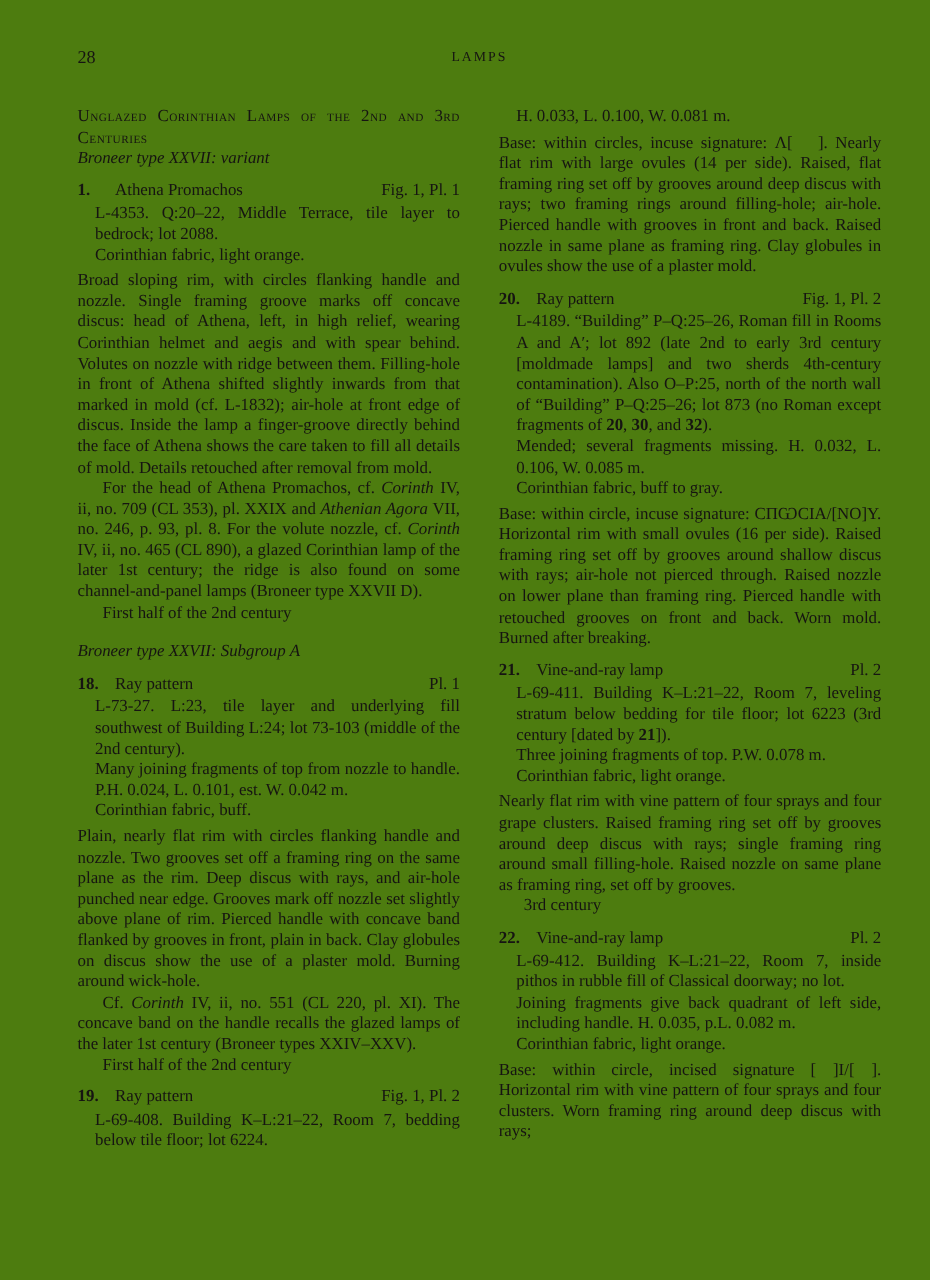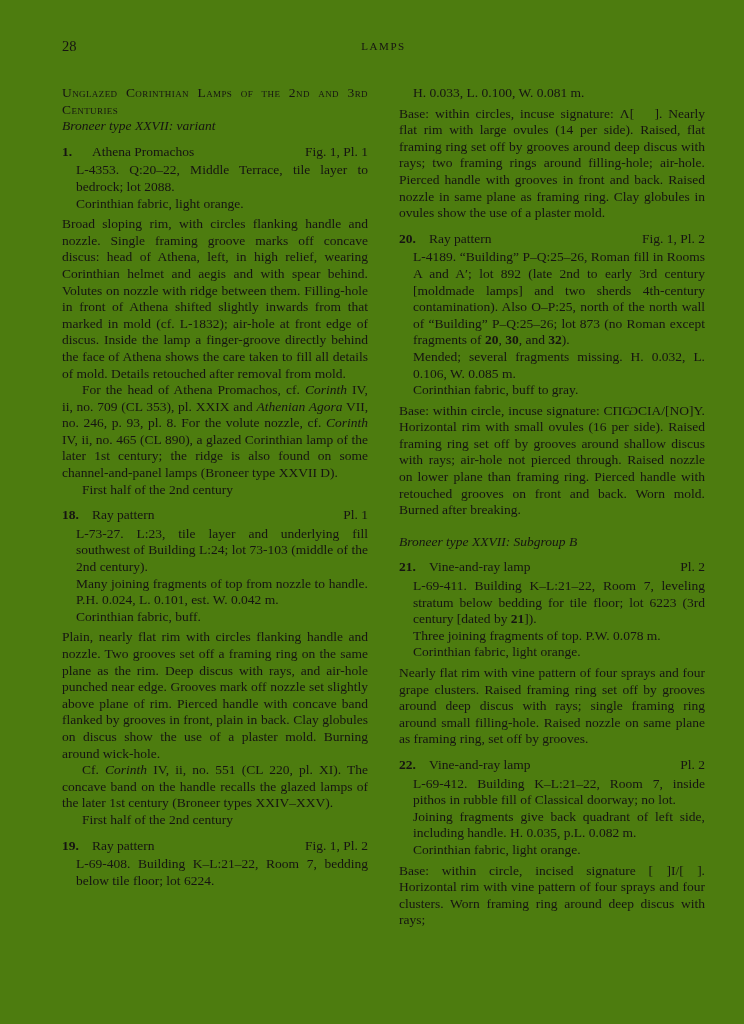--- a/index.html
+++ b/index.html
@@ -55,20 +55,21 @@
         <div class="b-entry-head">
           <span class="en">1.</span>
           <span class="et">Athena Promachos</span>
           <span class="er">Fig. 1, Pl. 1</span>
         </div>
         <p class="b-catalog">L-4353. Q:20–22, Middle Terrace, tile layer to bedrock; lot 2088.</p>
         <p class="b-catalog">Corinthian fabric, light orange.</p>
         <p class="b-body">Broad sloping rim, with circles flanking handle and nozzle. Single framing groove marks off concave discus: head of Athena, left, in high relief, wearing Corinthian helmet and aegis and with spear behind. Volutes on nozzle with ridge between them. Filling-hole in front of Athena shifted slightly inwards from that marked in mold (cf. L-1832); air-hole at front edge of discus. Inside the lamp a finger-groove directly behind the face of Athena shows the care taken to fill all details of mold. Details retouched after removal from mold.</p>
         <p class="b-body b-ind">For the head of Athena Promachos, cf. <i>Corinth</i> IV, ii, no. 709 (CL 353), pl. XXIX and <i>Athenian Agora</i> VII, no. 246, p. 93, pl. 8. For the volute nozzle, cf. <i>Corinth</i> IV, ii, no. 465 (CL 890), a glazed Corinthian lamp of the later 1st century; the ridge is also found on some channel-and-panel lamps (Broneer type XXVII D).</p>
         <p class="b-date">First half of the 2nd century</p>
+        <p class="b-italic-head">Broneer type XXVII: Subgroup A</p>
         <div class="b-entry-head">
           <span class="en">18.</span>
           <span class="et">Ray pattern</span>
           <span class="er">Pl. 1</span>
         </div>
         <p class="b-catalog">L-73-27. L:23, tile layer and underlying fill southwest of Building L:24; lot 73-103 (middle of the 2nd century).</p>
         <p class="b-catalog">Many joining fragments of top from nozzle to handle. P.H. 0.024, L. 0.101, est. W. 0.042 m.</p>
         <p class="b-catalog">Corinthian fabric, buff.</p>
         <p class="b-body">Plain, nearly flat rim with circles flanking handle and nozzle. Two grooves set off a framing ring on the same plane as the rim. Deep discus with rays, and air-hole punched near edge. Grooves mark off nozzle set slightly above plane of rim. Pierced handle with concave band flanked by grooves in front, plain in back. Clay globules on discus show the use of a plaster mold. Burning around wick-hole.</p>
         <p class="b-body b-ind">Cf. <i>Corinth</i> IV, ii, no. 551 (CL 220, pl. XI). The concave band on the handle recalls the glazed lamps of the later 1st century (Broneer types XXIV–XXV).</p>
@@ -85,30 +86,30 @@
         <p class="b-body">Base: within circles, incuse signature: Λ[  ]. Nearly flat rim with large ovules (14 per side). Raised, flat framing ring set off by grooves around deep discus with rays; two framing rings around filling-hole; air-hole. Pierced handle with grooves in front and back. Raised nozzle in same plane as framing ring. Clay globules in ovules show the use of a plaster mold.</p>
         <div class="b-entry-head">
           <span class="en">20.</span>
           <span class="et">Ray pattern</span>
           <span class="er">Fig. 1, Pl. 2</span>
         </div>
         <p class="b-catalog">L-4189. “Building” P–Q:25–26, Roman fill in Rooms A and A′; lot 892 (late 2nd to early 3rd century [moldmade lamps] and two sherds 4th-century contamination). Also O–P:25, north of the north wall of “Building” P–Q:25–26; lot 873 (no Roman except fragments of <b>20</b>, <b>30</b>, and <b>32</b>).</p>
         <p class="b-catalog">Mended; several fragments missing. H. 0.032, L. 0.106, W. 0.085 m.</p>
         <p class="b-catalog">Corinthian fabric, buff to gray.</p>
         <p class="b-body">Base: within circle, incuse signature: CΠѠCIA/[NO]Y. Horizontal rim with small ovules (16 per side). Raised framing ring set off by grooves around shallow discus with rays; air-hole not pierced through. Raised nozzle on lower plane than framing ring. Pierced handle with retouched grooves on front and back. Worn mold. Burned after breaking.</p>
-        <p class="b-italic-head">Broneer type XXVII: Subgroup B</p>
         <div class="b-entry-head">
           <span class="en">21.</span>
           <span class="et">Vine-and-ray lamp</span>
           <span class="er">Pl. 2</span>
         </div>
         <p class="b-catalog">L-69-411. Building K–L:21–22, Room 7, leveling stratum below bedding for tile floor; lot 6223 (3rd century [dated by <b>21</b>]).</p>
         <p class="b-catalog">Three joining fragments of top. P.W. 0.078 m.</p>
         <p class="b-catalog">Corinthian fabric, light orange.</p>
         <p class="b-body">Nearly flat rim with vine pattern of four sprays and four grape clusters. Raised framing ring set off by grooves around deep discus with rays; single framing ring around small filling-hole. Raised nozzle on same plane as framing ring, set off by grooves.</p>
+        <p class="b-date">3rd century</p>
         <div class="b-entry-head">
           <span class="en">22.</span>
           <span class="et">Vine-and-ray lamp</span>
           <span class="er">Pl. 2</span>
         </div>
         <p class="b-catalog">L-69-412. Building K–L:21–22, Room 7, inside pithos in rubble fill of Classical doorway; no lot.</p>
         <p class="b-catalog">Joining fragments give back quadrant of left side, including handle. H. 0.035, p.L. 0.082 m.</p>
         <p class="b-catalog">Corinthian fabric, light orange.</p>
         <p class="b-body">Base: within circle, incised signature [  ]I/[  ]. Horizontal rim with vine pattern of four sprays and four clusters. Worn framing ring around deep discus with rays;</p>
       </div>

